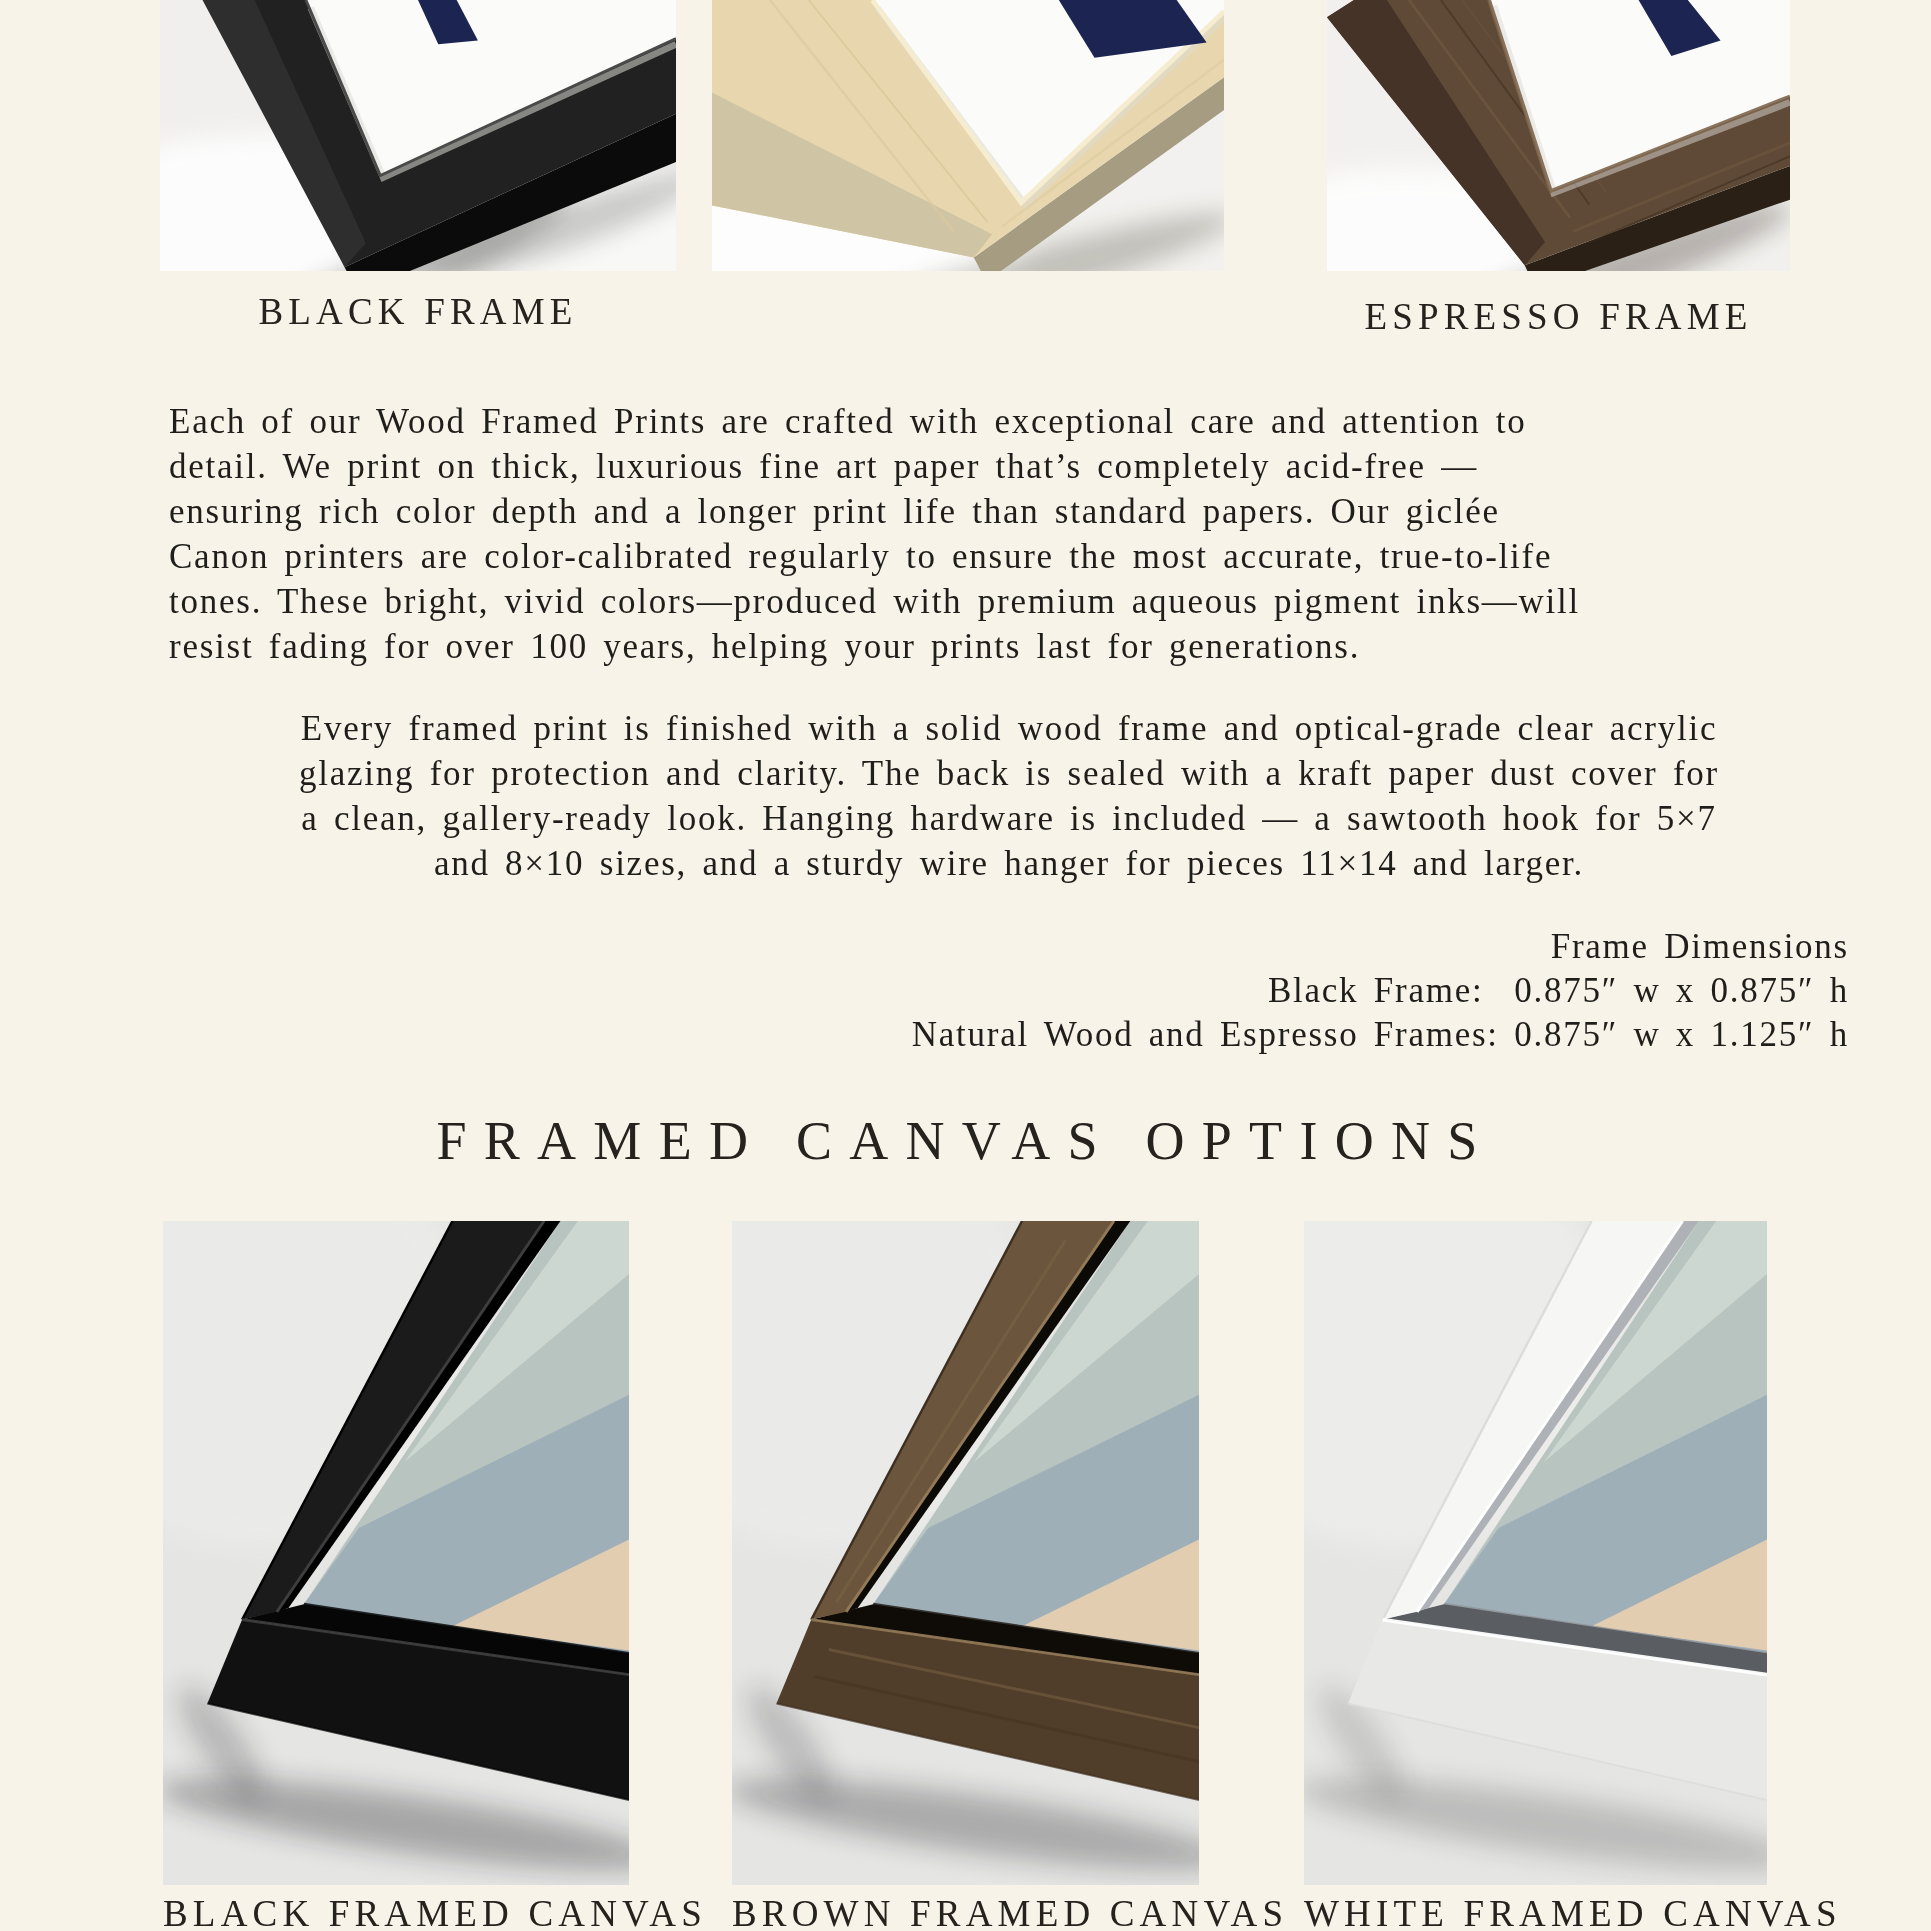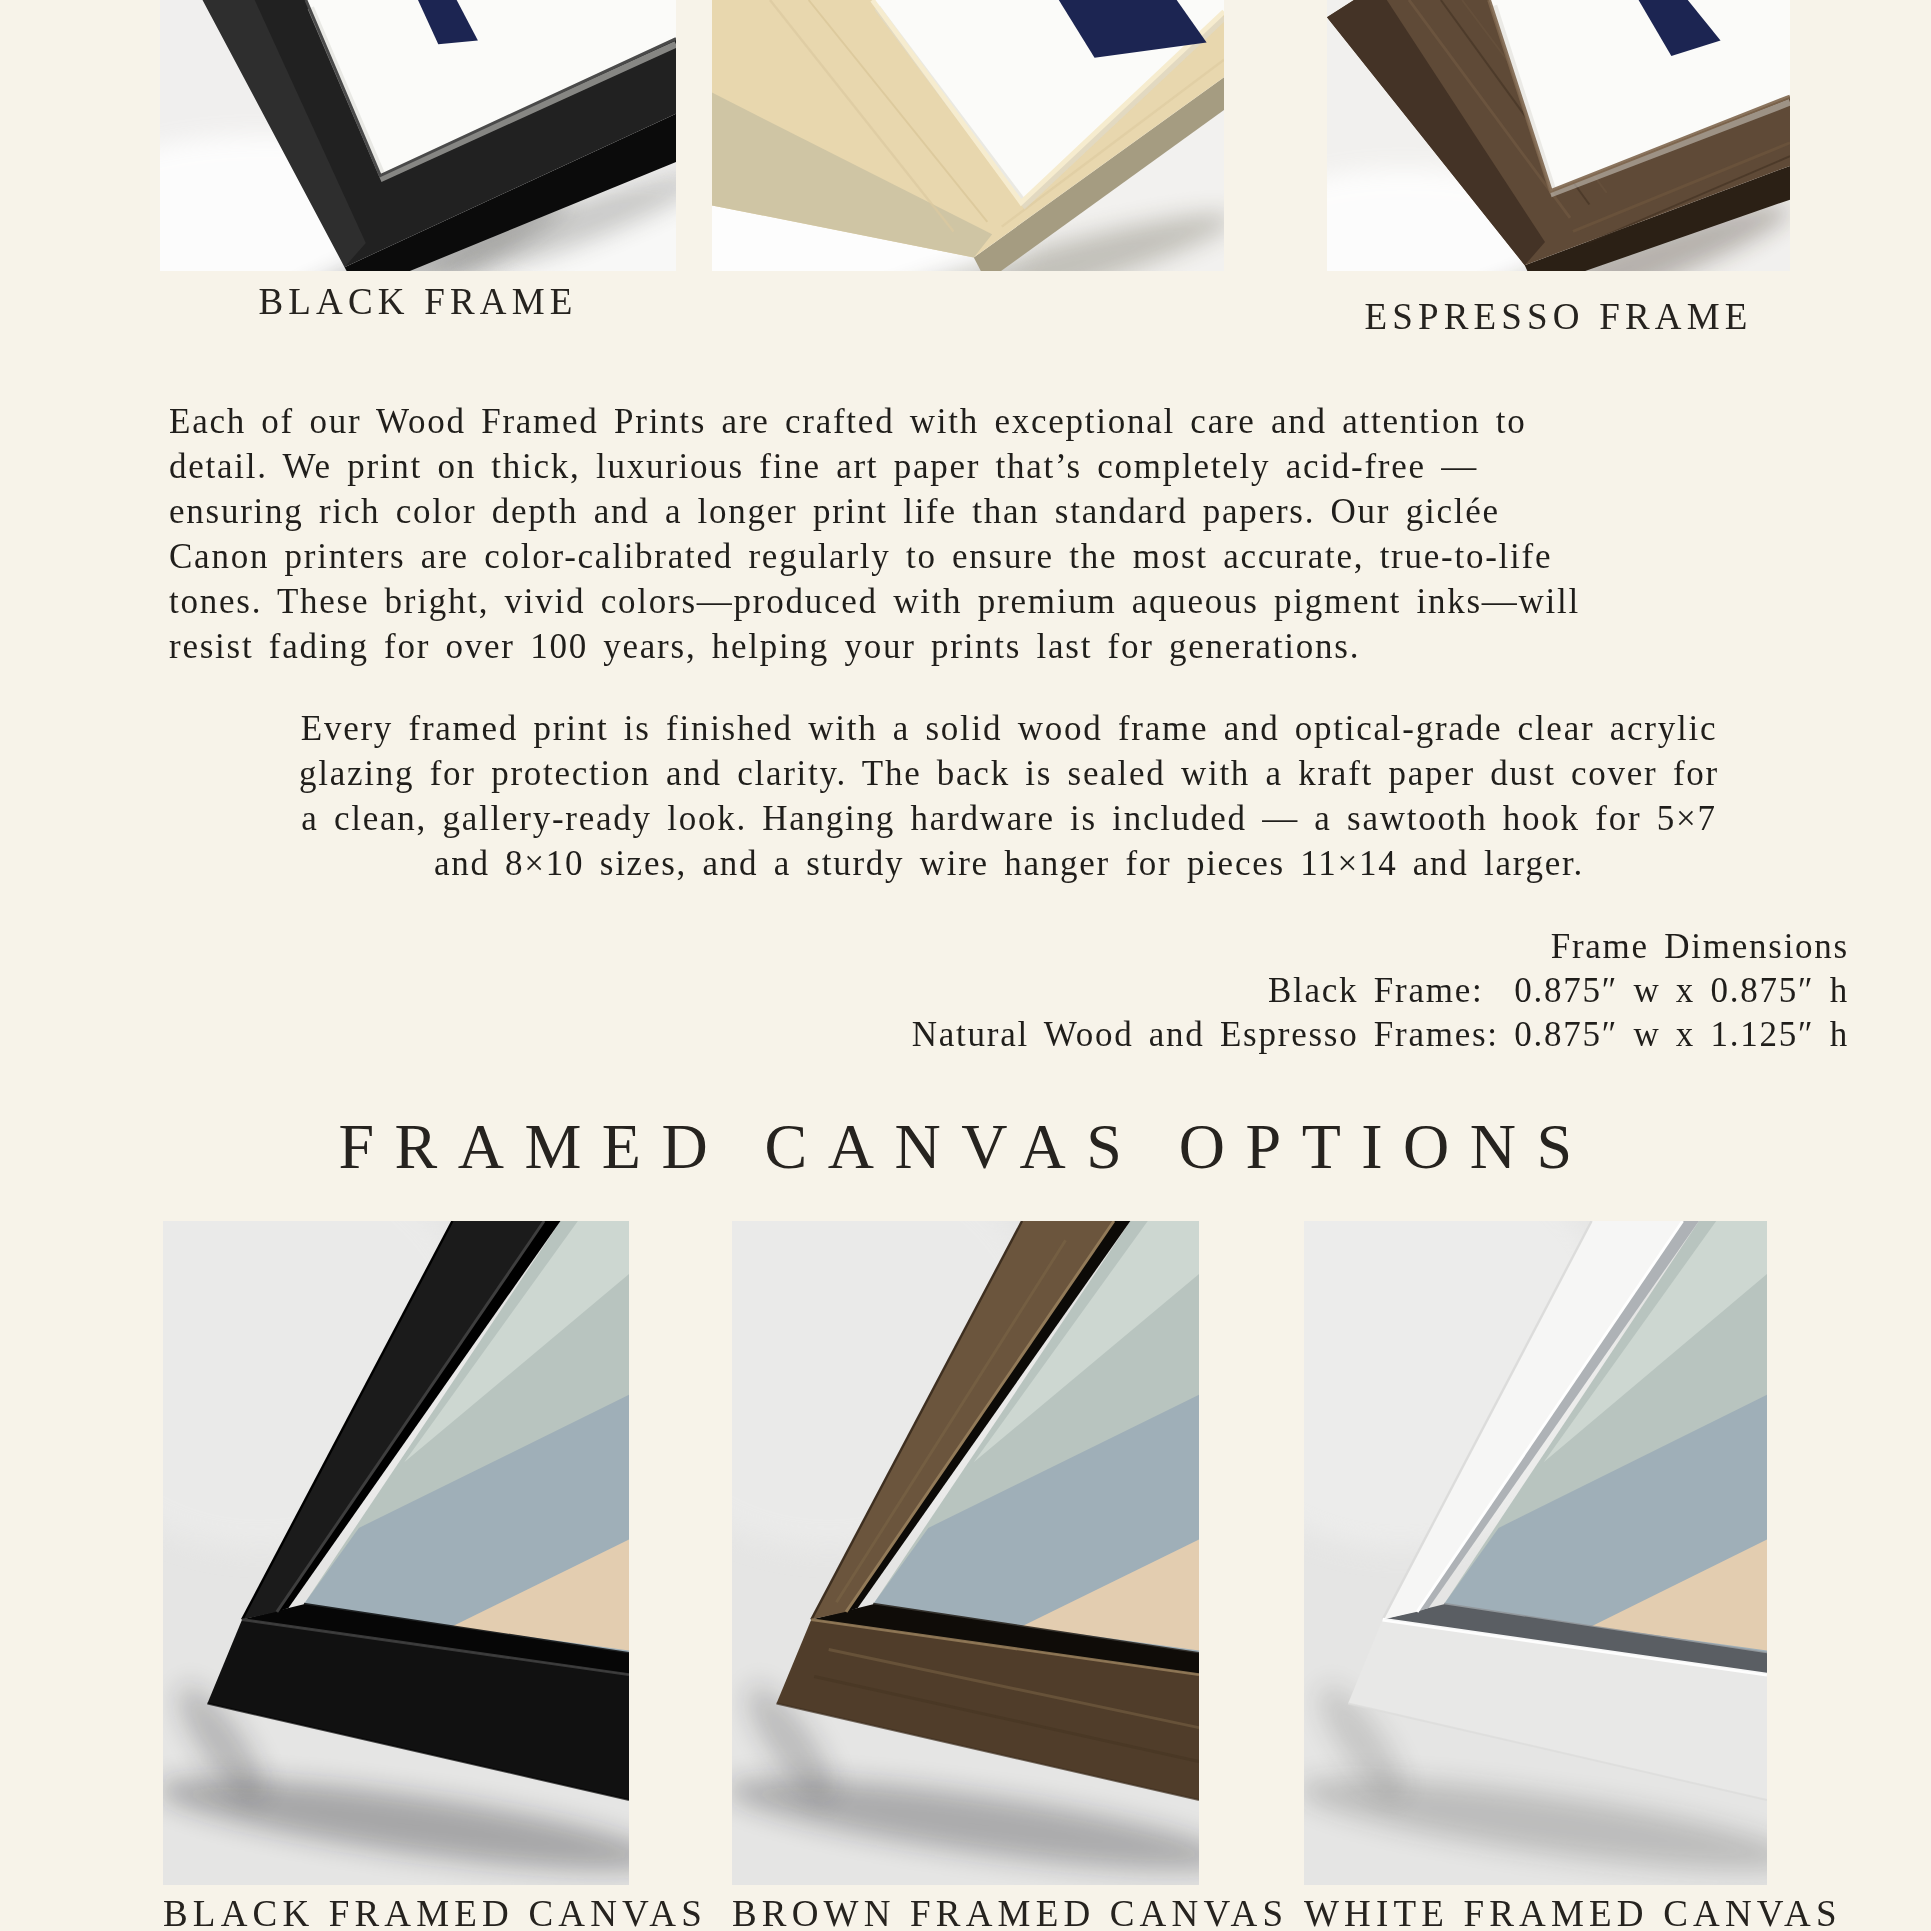--- a/index.html
+++ b/index.html
@@ -17,21 +17,21 @@
     font-size:37px;letter-spacing:0.14em;color:var(--label_ink,#26231f);
   }
   .body-text{
     position:absolute;left:169px;width:1680px;
     font-size:35px;line-height:45px;
     letter-spacing:0.05em;word-spacing:0.14em;
     white-space:pre-wrap;color:var(--ink,#201e1b);
   }
   .canvas-heading{
     position:absolute;left:0;top:1110px;width:1931px;margin:0;
-    text-align:center;font-weight:400;font-size:64px;letter-spacing:0.32em;
+    text-align:center;font-weight:400;font-size:54px;letter-spacing:0.32em;
     white-space:nowrap;color:var(--label_ink,#26231f);
   }
 </style>
 </head>
 <body>
 
 <div class="page">
 
   <figure class="photo" style="left:160px;top:0;width:516px;height:271px;margin:0;">
     <svg viewBox="0 0 534 281" preserveAspectRatio="none">
@@ -96,21 +96,21 @@
       <polyline points="140,0 290,200" fill="none" stroke="#6d5640" stroke-width="2" opacity="0.45"></polyline>
       <polyline points="255,240 480,148" fill="none" stroke="#74593f" stroke-width="3" opacity="0.5"></polyline>
       <polyline points="270,252 480,162" fill="none" stroke="#3a2a1b" stroke-width="2" opacity="0.5"></polyline>
       <polygon points="168,0 232,198 480,100 480,0" fill="var(--mat)"></polygon>
       <polyline points="173,6 235,200 480,106" fill="none" stroke="#dcdad3" stroke-width="7" opacity="0.5"></polyline>
       <polyline points="168,0 232,198 480,100" fill="none" stroke="var(--frame_espresso-lip)" stroke-width="4" opacity="0.9"></polyline>
       <polygon points="323,0 374,0 408,42 357,58" fill="var(--art_navy)"></polygon>
     </svg>
   </figure>
 
-  <div class="swatch-label" style="left:160px;top:280px;width:516px;">BLACK FRAME</div>
+  <div class="swatch-label" style="left:160px;top:290px;width:516px;">BLACK FRAME</div>
   <div class="swatch-label" style="left:1327px;top:295px;width:463px;">ESPRESSO FRAME</div>
 
   <div class="body-text" style="top:399px;">Each of our Wood Framed Prints are crafted with exceptional care and attention to
 detail. We print on thick, luxurious fine art paper that’s completely acid-free —
 ensuring rich color depth and a longer print life than standard papers. Our giclée
 Canon printers are color-calibrated regularly to ensure the most accurate, true-to-life
 tones. These bright, vivid colors—produced with premium aqueous pigment inks—will
 resist fading for over 100 years, helping your prints last for generations.</div>
   <div class="body-text" style="top:706px;text-align:center;">Every framed print is finished with a solid wood frame and optical-grade clear acrylic
 glazing for protection and clarity. The back is sealed with a kraft paper dust cover for

